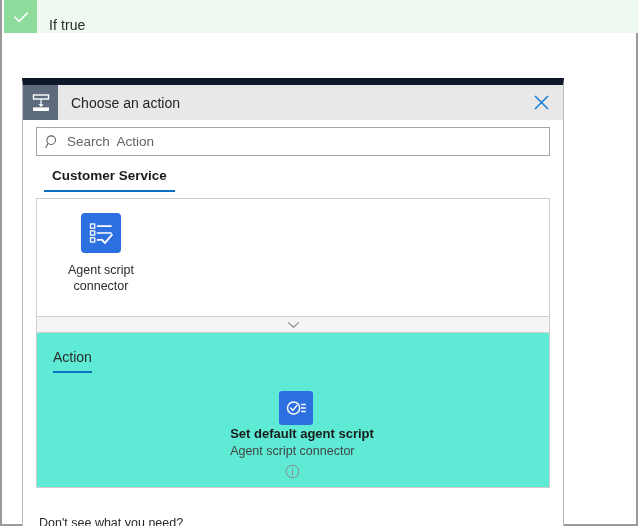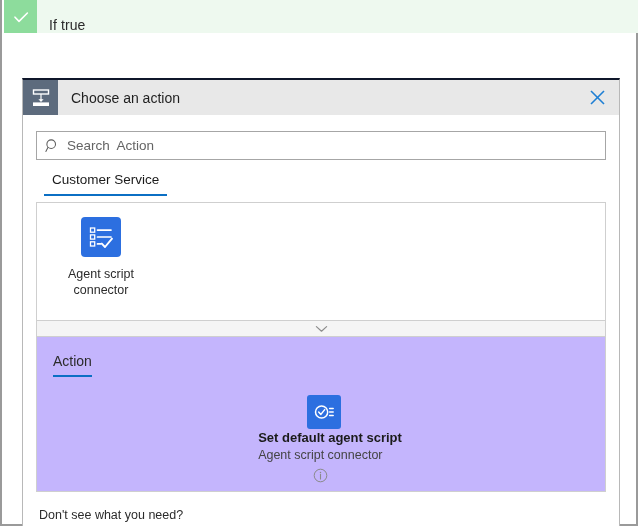--- a/index.html
+++ b/index.html
@@ -58,27 +58,27 @@
     font-size: 14px;
     color: #2b2b2b;
     letter-spacing: .1px;
   }
 
   
   .flyout {
     position: absolute;
     left: 20px;
     top: 78px;
-    width: 598px;
+    width: 542px;
     height: 448px;
     background: #ffffff;
     box-sizing: border-box;
     border-left: 1px solid #b8b8b8;
     border-right: 1px solid #b8b8b8;
-    border-top: 2px solid #0f172a;
+    border-top: 7px solid #0f172a;
   }
 
   
   .flyout-header {
     position: relative;
     height: 35px;
     background: #e8e8e8;
     display: flex;
     align-items: stretch;
   }
@@ -113,21 +113,21 @@
   .flyout-body {
     position: relative;
     height: 412px;
     background: #ffffff;
     box-sizing: border-box;
     padding: 0;
   }
 
   
   .search-row {
-    padding: 16px 13px 0 13px;
+    padding: 7px 13px 0 13px;
   }
   .search-box {
     height: 29px;
     border: 1px solid #a6a6a6;
     background: #ffffff;
     display: flex;
     align-items: center;
     box-sizing: border-box;
   }
   .search-icon-wrap {
@@ -162,21 +162,21 @@
     position: relative;
     padding: 0 16px 9px 16px;
     font-size: 13.5px;
     color: #454545;
     cursor: pointer;
     white-space: nowrap;
   }
   .tab.first { padding-left: 18px; }
   .tab.active {
     color: #1b1b1b;
-    font-weight: normal;
+    font-weight: bold;
   }
   .tab.active::after {
     content: "";
     position: absolute;
     left: 8px;
     right: 8px;
     bottom: 0;
     height: 2px;
     background: #0b6fc4;
   }
@@ -227,26 +227,26 @@
     border: 1px solid #cfcfcf;
     box-sizing: border-box;
     display: flex;
     align-items: center;
     justify-content: center;
     cursor: pointer;
   }
 
   
   .results {
-    margin: 0 13px 0 13px;
+    margin: 0 13px 12px 13px;
     border: 1px solid #cfcfcf;
     border-top: none;
     box-sizing: border-box;
     height: 155px;
-    background: #c4b5fd;
+    background: #5eead4;
     padding: 0;
     overflow: hidden;
   }
   .results-head {
     padding: 16px 0 0 16px;
   }
   .results-head-label {
     display: inline-block;
     font-size: 14px;
     color: #2b2b2b;

